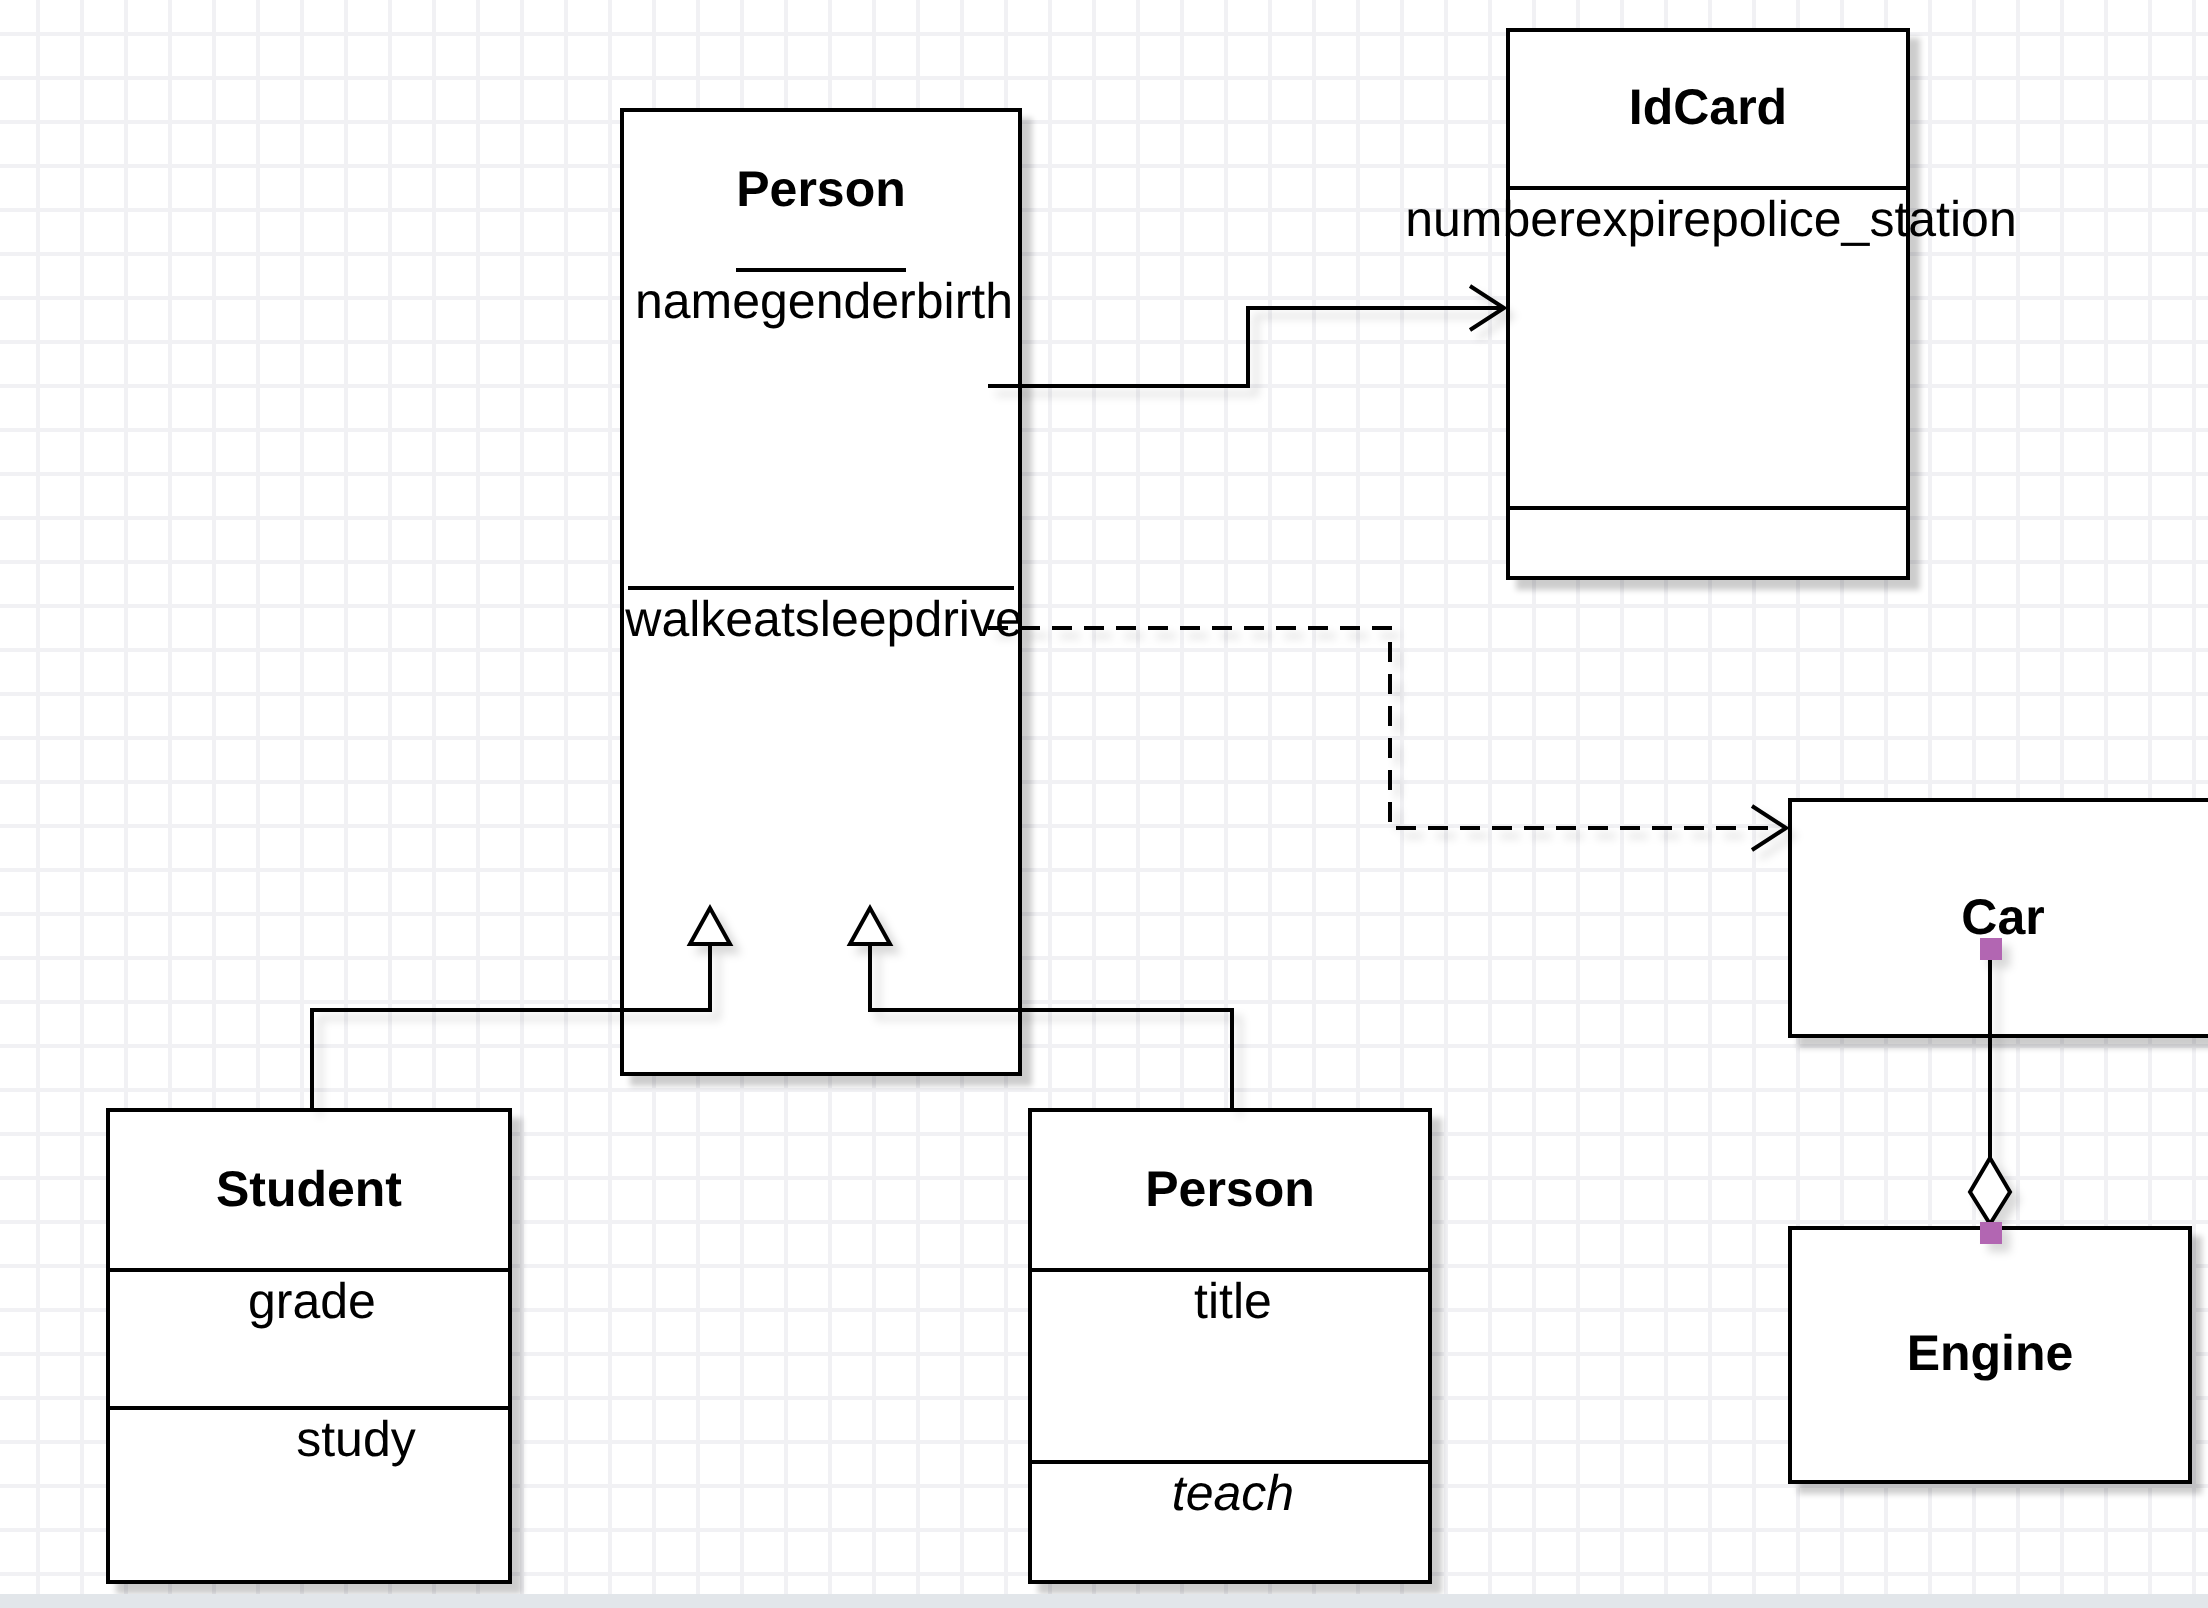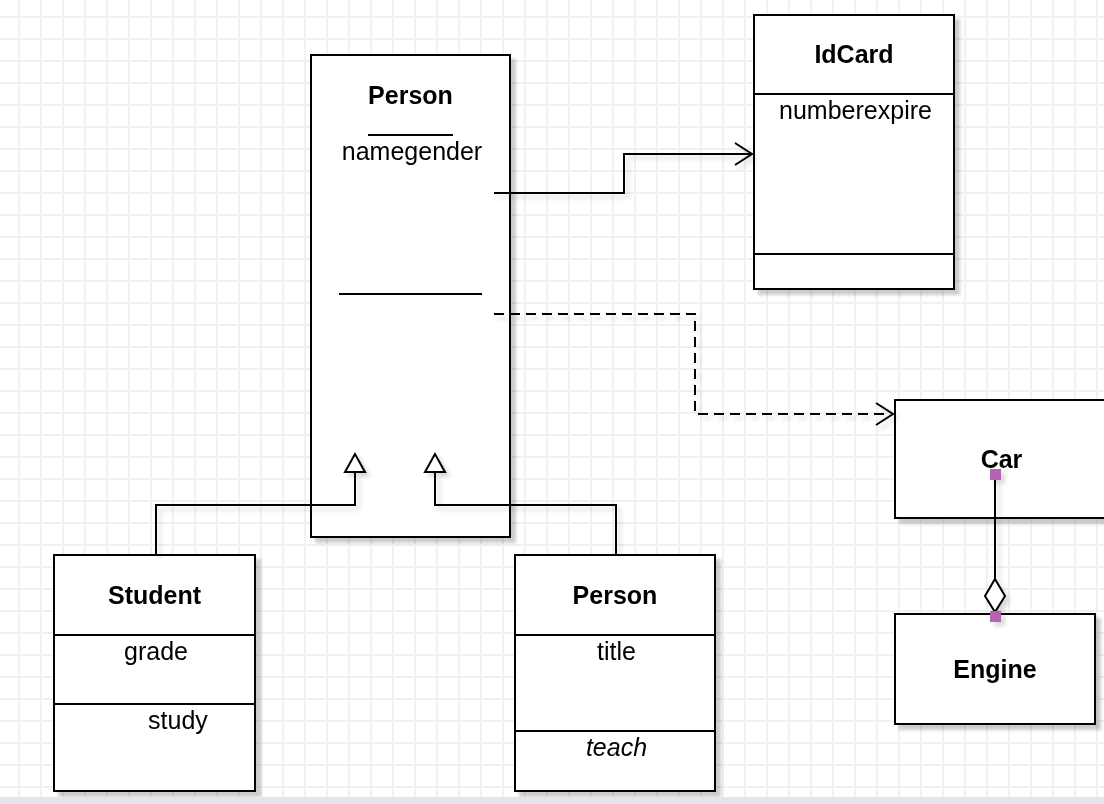--- a/index.html
+++ b/index.html
@@ -60,21 +60,21 @@
   
   #idcard  { left: 753px; top: 14px;  width: 202px; height: 276px; }
   #idcard .uml-title { height: 77px; }
   #idcard .attrs { height: 160px; }
   #idcard .methods { flex: 1 1 auto; }
 
   
   #car     { left: 894px; top: 355px; width: 215px; height: 120px; margin-top: 44px; }
 
   
-  #engine  { left: 894px; top: 613px; width: 202px; height: 112px; }
+  #engine  { left: 894px; top: 613px; width: 202px; height: 129px; }
 
   
   #student { left: 53px;  top: 554px; width: 203px; height: 238px; }
   #student .uml-title { height: 78px; }
   #student .attrs { height: 69px; }
   #student .methods { flex: 1 1 auto; margin-left: 44px; }
 
   
   #teacher { left: 514px; top: 554px; width: 202px; height: 238px; }
   #teacher .uml-title { height: 78px; }
@@ -110,28 +110,36 @@
 </head>
 <body>
 
 <div id="canvas">
 
   <div class="uml-class" id="person">
     <div class="uml-title">Person</div>
     <div class="uml-section attrs bordered">
       <div class="uml-line">name</div>
       <div class="uml-line">gender</div>
+      <div class="uml-line">birth</div>
+    </div>
+    <div class="uml-section methods">
+      <div class="uml-line">walk</div>
+      <div class="uml-line">eat</div>
+      <div class="uml-line">sleep</div>
+      <div class="uml-line">drive</div>
     </div>
   </div>
 
   <div class="uml-class" id="idcard">
     <div class="uml-title">IdCard</div>
     <div class="uml-section attrs bordered">
       <div class="uml-line">number</div>
       <div class="uml-line">expire</div>
+      <div class="uml-line">police_station</div>
     </div>
     <div class="uml-section methods"></div>
   </div>
 
   <div class="uml-class simple" id="car">
     <div class="uml-title">Car</div>
   </div>
 
   <div class="uml-class simple" id="engine">
     <div class="uml-title">Engine</div>

